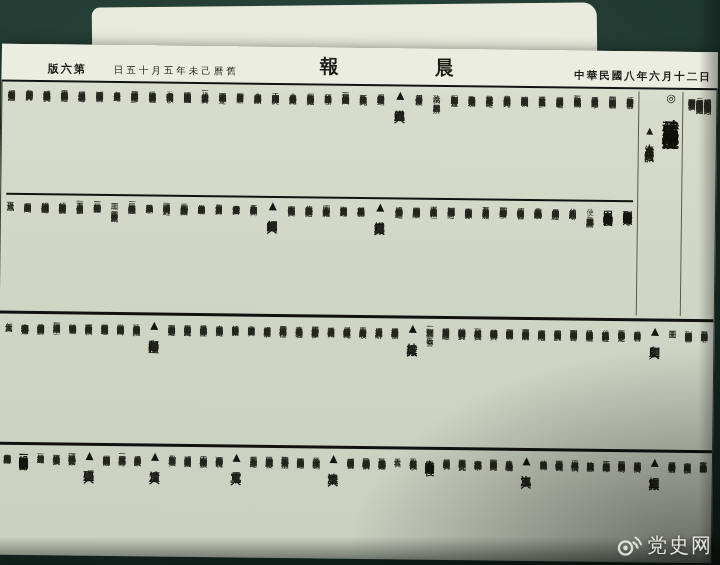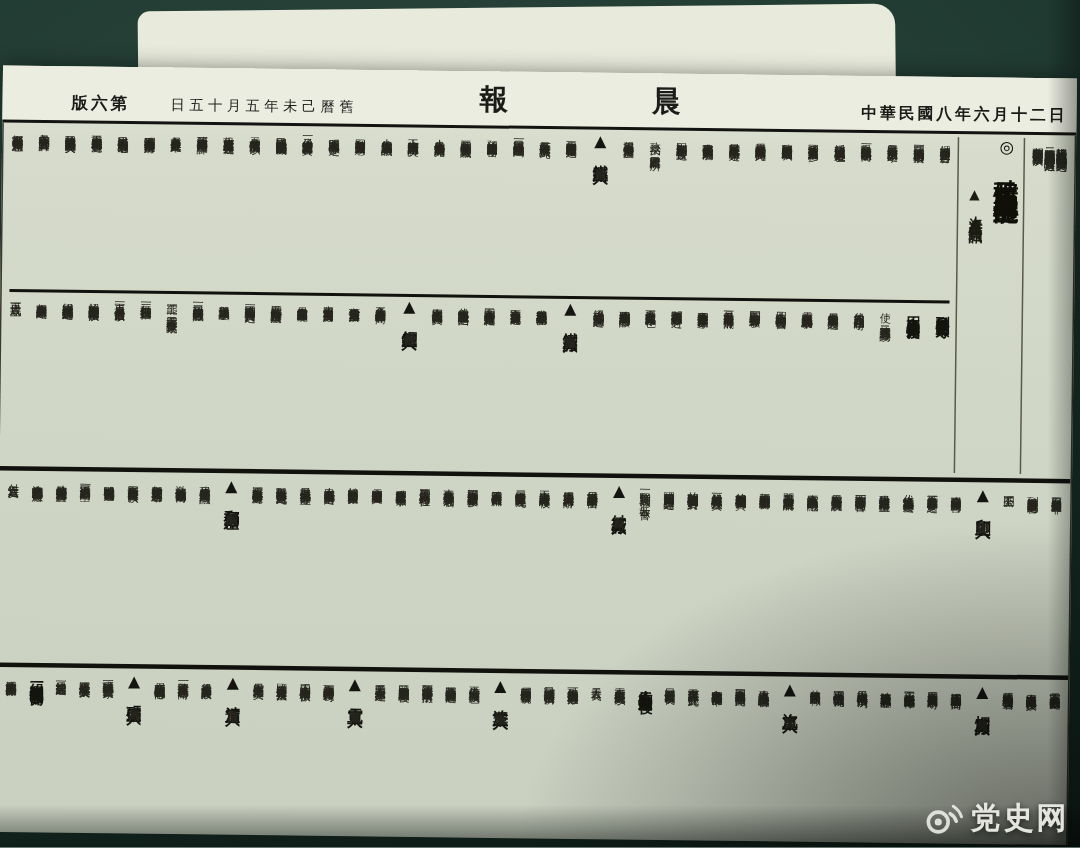--- a/index.html
+++ b/index.html
@@ -53,21 +53,21 @@
   
   .vignette{position:absolute;inset:0;pointer-events:none;
     background:
       radial-gradient(70% 55% at 97% 100%, rgba(0,0,0,.5), transparent 70%),
       radial-gradient(150% 130% at 35% 40%, transparent 62%, rgba(8,20,15,.38) 88%, rgba(4,12,8,.6) 100%),
       linear-gradient(to top, rgba(4,10,7,.55), transparent 5%),
       linear-gradient(to left, rgba(4,10,7,.4), transparent 3%);}
   
   .watermark{position:absolute;right:7px;bottom:6px;display:flex;align-items:center;gap:5px;
     color:rgba(243,243,238,.92);font-family:"DejaVu Sans","Liberation Sans",sans-serif;
-    font-weight:bold;font-size:20px;letter-spacing:2px;text-shadow:0 1px 4px rgba(0,0,0,.7);}
+    font-weight:normal;font-size:20px;letter-spacing:2px;text-shadow:0 1px 4px rgba(0,0,0,.7);}
   .wm-icon{display:block;opacity:.92;}
 </style>
 </head>
 <body>
 
 <div id="stage">
 
   <div class="top-margin"></div>
 
   <div class="paper">

